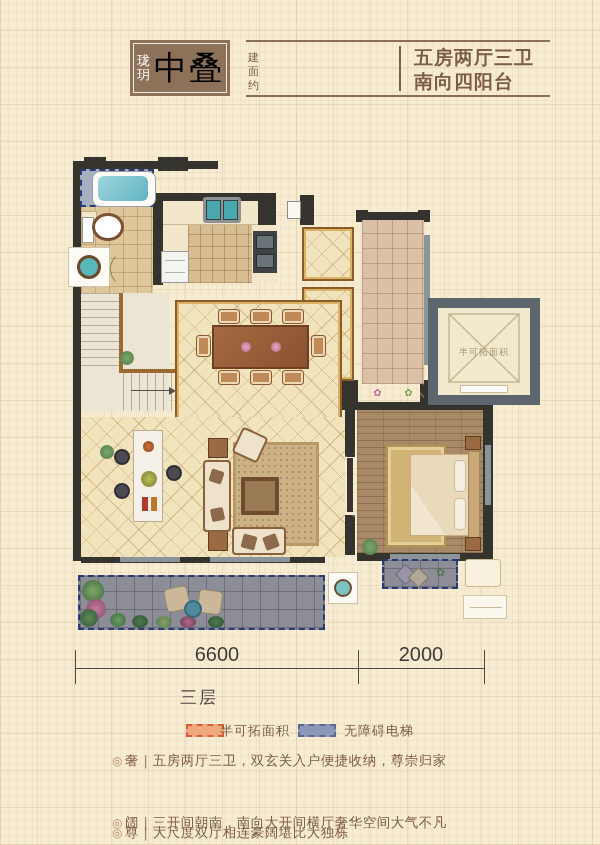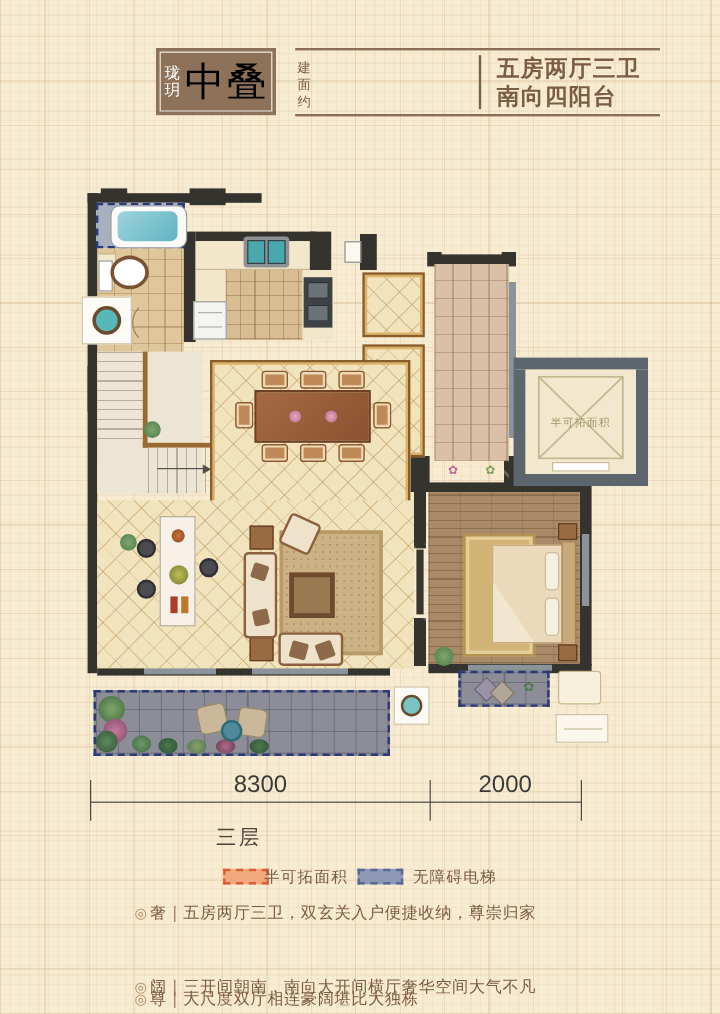--- a/index.html
+++ b/index.html
@@ -271,21 +271,21 @@
     <div class="abs" style="left:405px;top:404px;width:36px;height:28px;background:#f6f0dd;border:1px solid #c9b98f;border-radius:3px;box-sizing:border-box;"></div>
     <div class="abs" style="left:403px;top:440px;width:44px;height:24px;background:#fbf7ec;border:1px solid #cfc4a8;box-sizing:border-box;">
       <div class="abs" style="left:6px;top:11px;width:32px;height:1px;background:#c9bb9a;"></div>
     </div>
   </div>
 
   <div class="abs dim-line"></div>
   <div class="abs tick" style="left:75px;"></div>
   <div class="abs tick" style="left:358px;"></div>
   <div class="abs tick" style="left:484px;"></div>
-  <div class="abs dim-label" style="left:157px;">8300</div>
+  <div class="abs dim-label" style="left:157px;">6600</div>
   <div class="abs dim-label" style="left:361px;">2000</div>
   <div class="abs floor-label">三层</div>
 
   <div class="abs lg-swatch" style="left:186px;background:#f2a87d;border:2px dashed #d95f3b;"></div>
   <div class="abs lg-label" style="left:220px;">半可拓面积</div>
   <div class="abs lg-swatch" style="left:298px;background:#8c98b6;border:2px dashed #5a6896;"></div>
   <div class="abs lg-label" style="left:344px;">无障碍电梯</div>
 
   <div class="abs feat" style="top:752px;">
     <span class="bullet">◎</span><span>奢</span><span>｜</span><span>五房两厅三卫，双玄关入户便捷收纳，尊崇归家</span>

